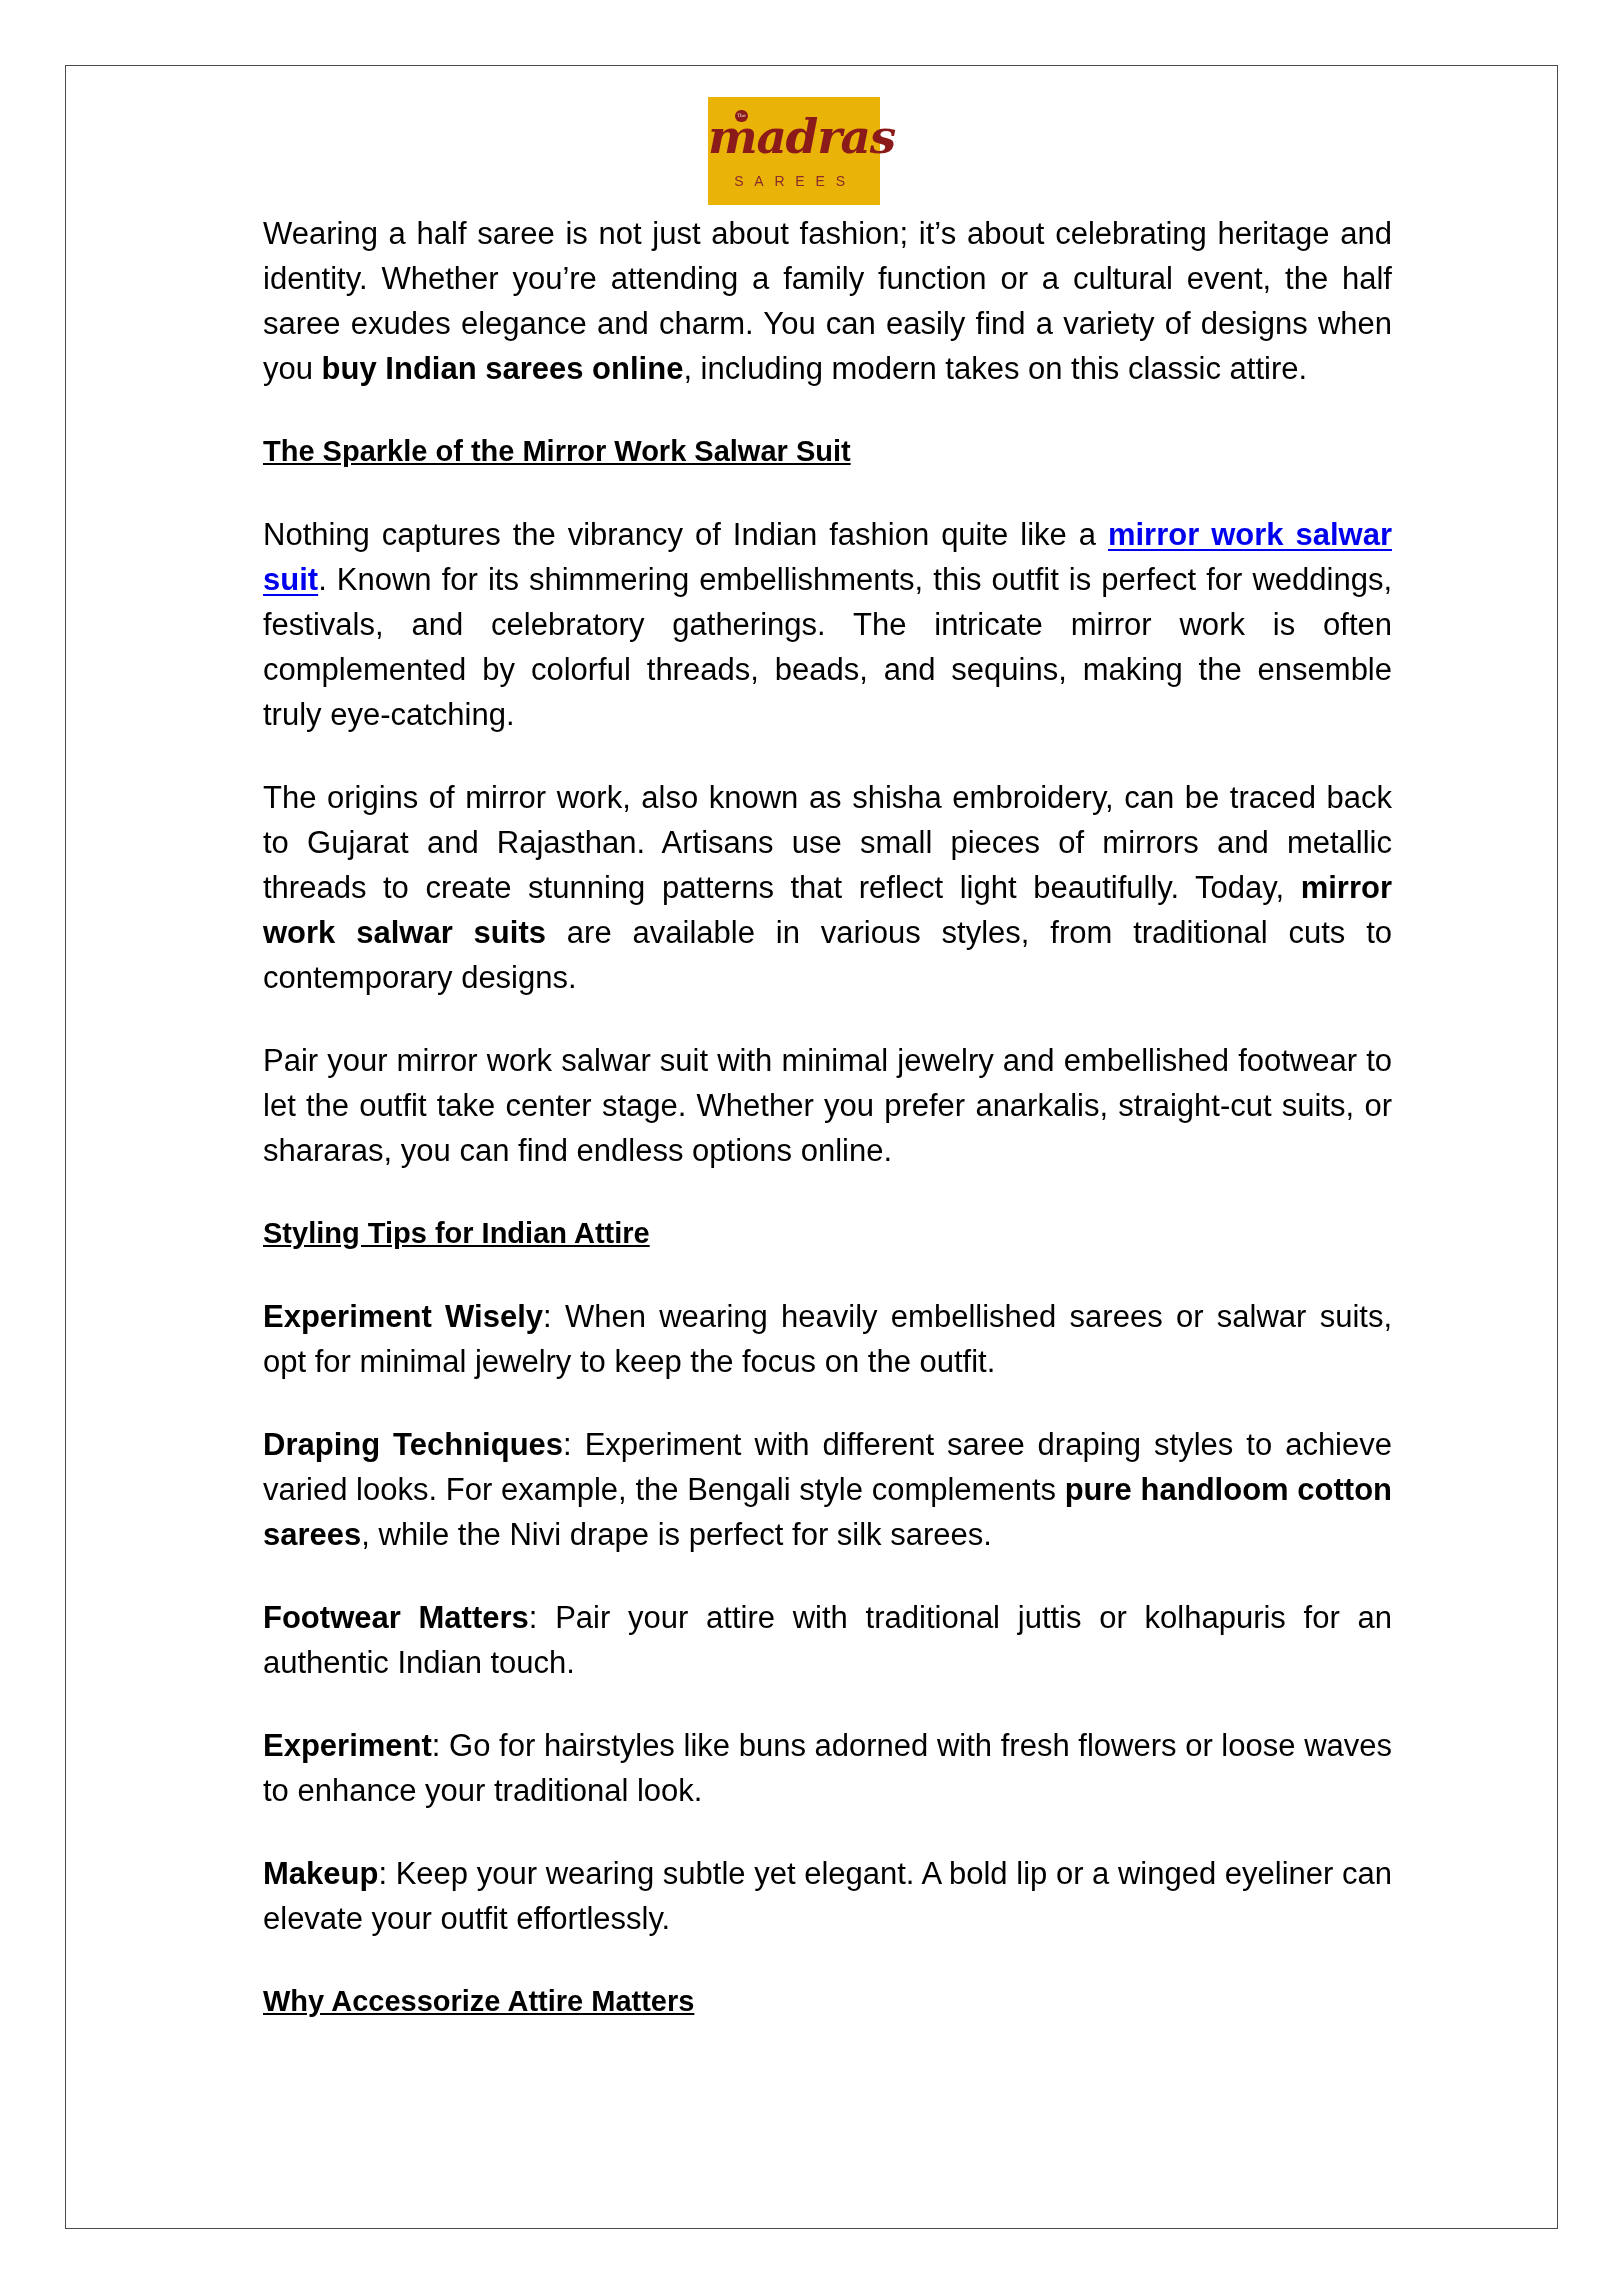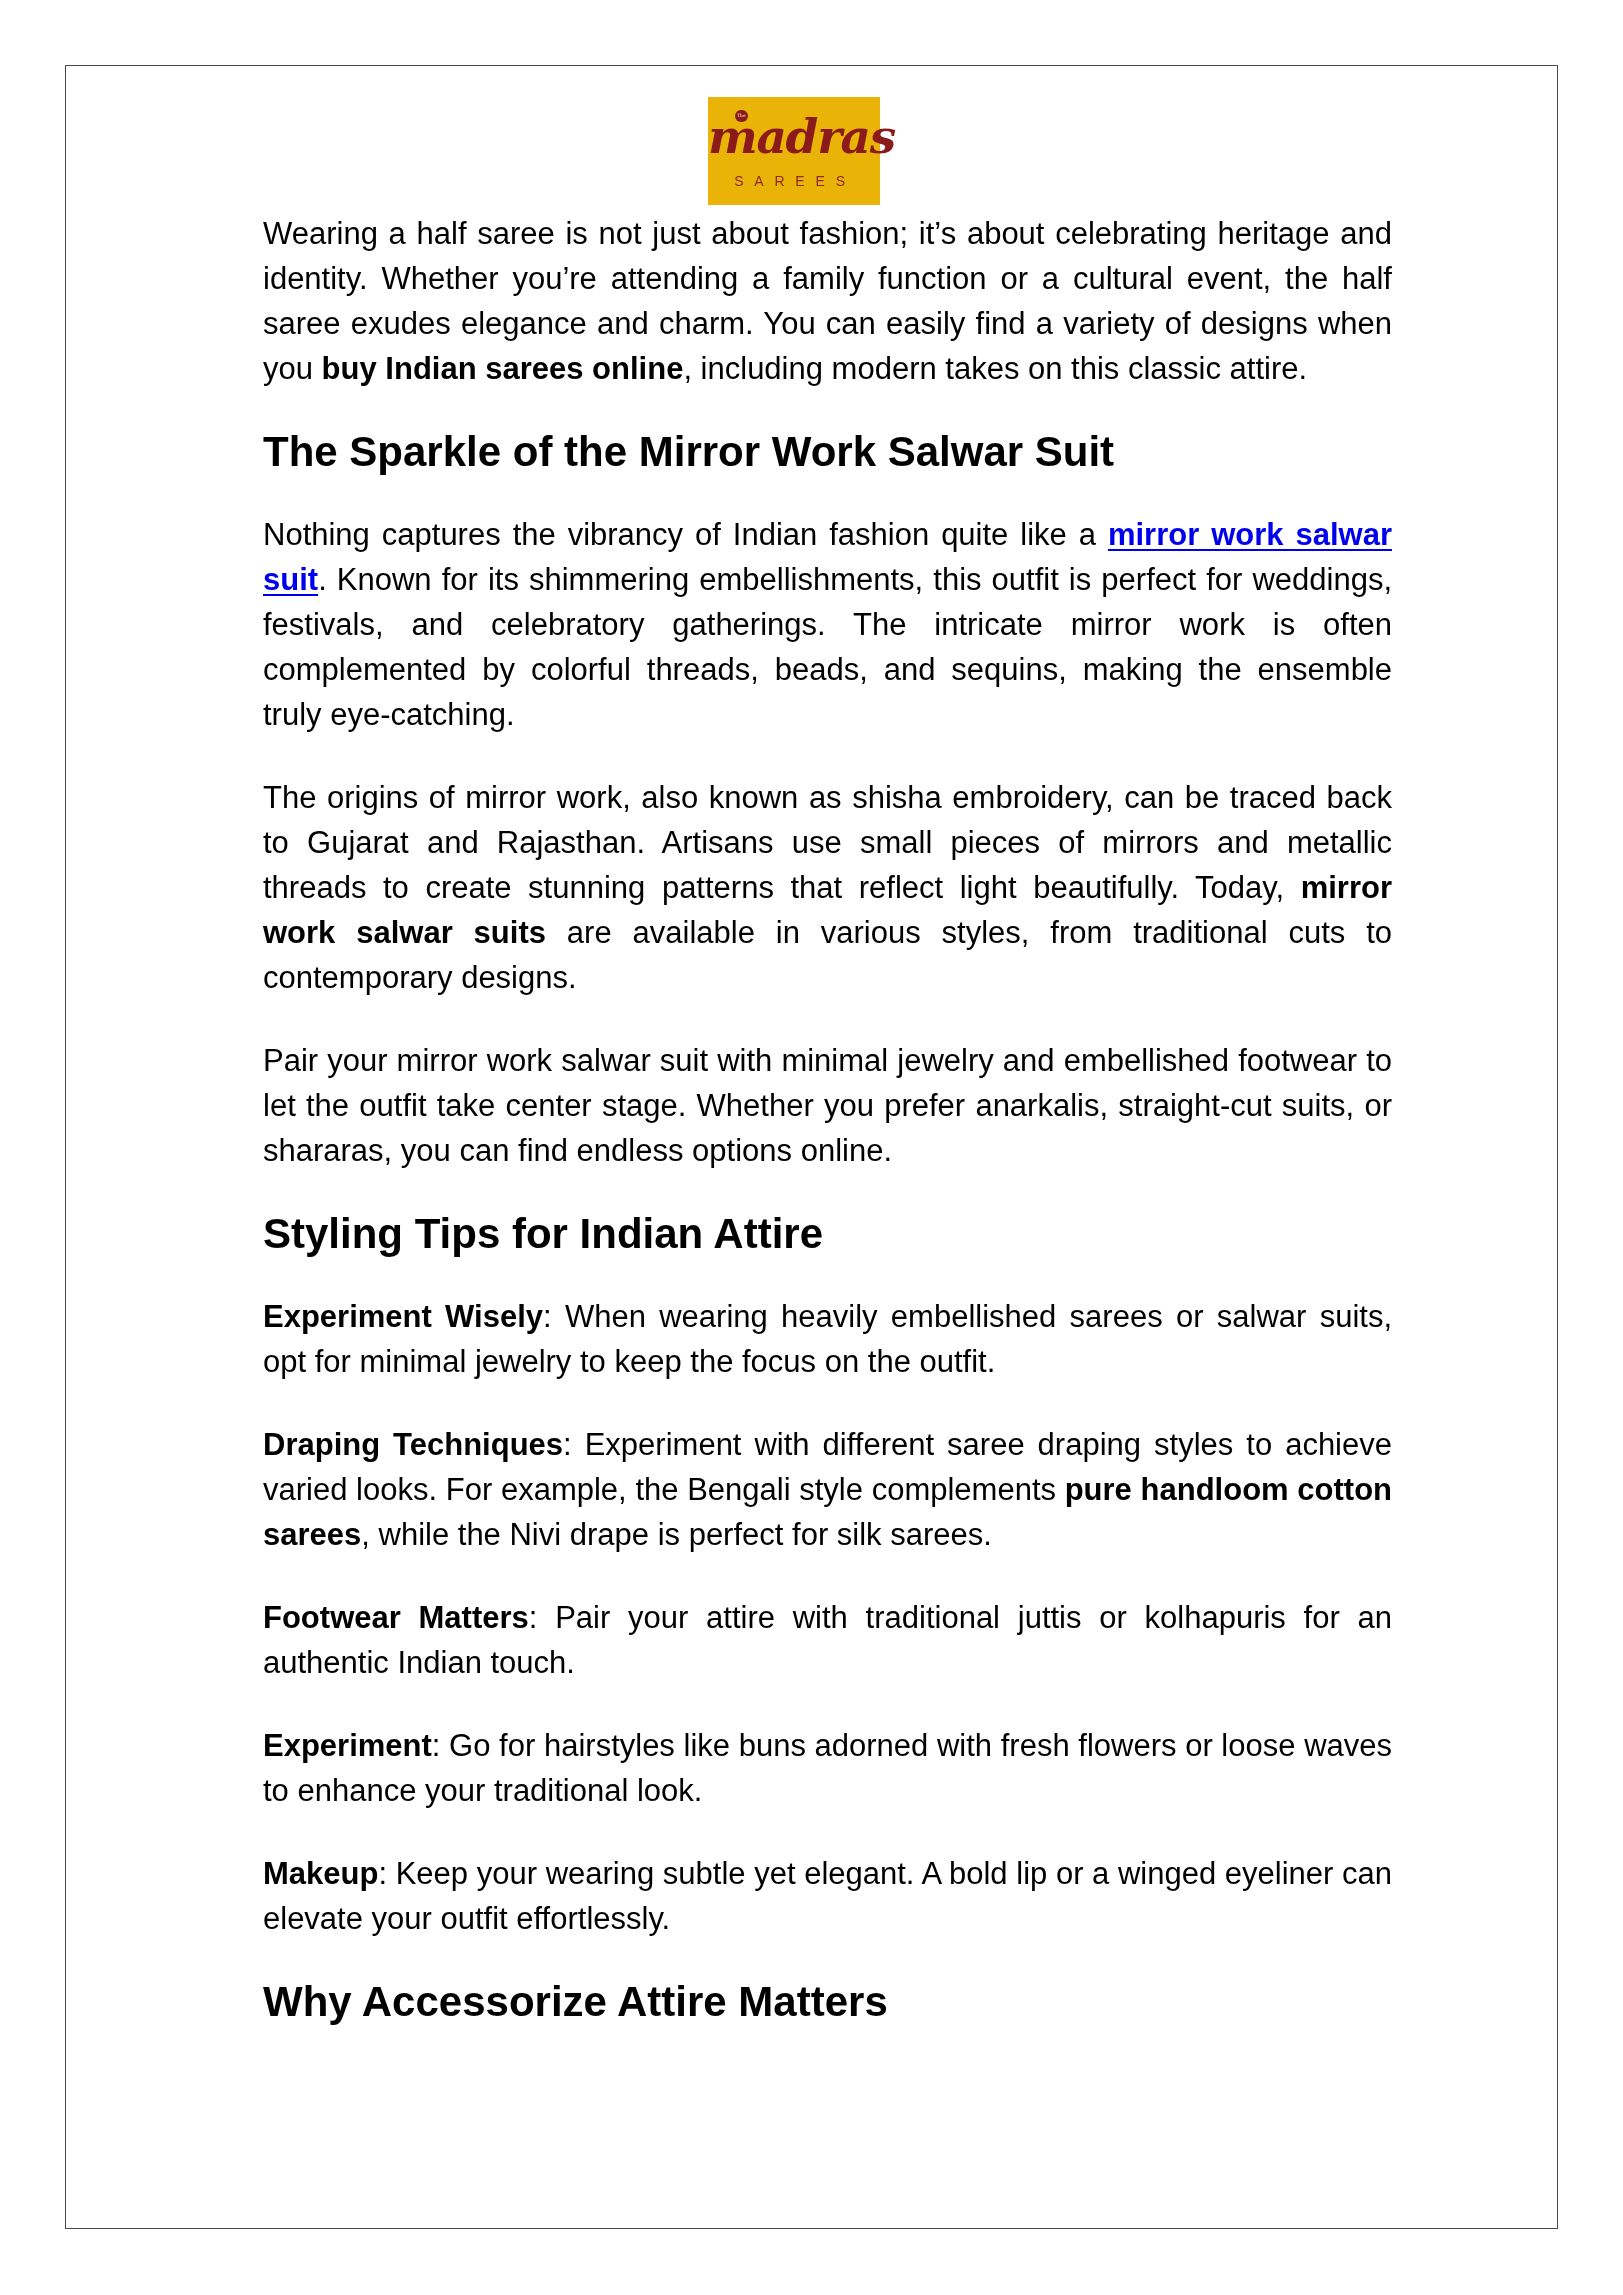--- a/index.html
+++ b/index.html
@@ -82,22 +82,23 @@
     line-height: 45px;
     margin-left: 16px;
   }
   .para {
     margin: 0 0 38px 0;
     text-align: justify;
   }
   .heading {
     margin: 0 0 38px 0;
     font-weight: bold;
-    font-size: 42px;
+    font-size: 29px;
     line-height: 45px;
+    text-decoration: underline;
   }
   b, .bold {
     font-weight: bold;
   }
   a.link {
     color: #0000ee;
     font-weight: bold;
     text-decoration: underline;
     text-decoration-thickness: 1.9px;
     text-underline-offset: 3.8px;

